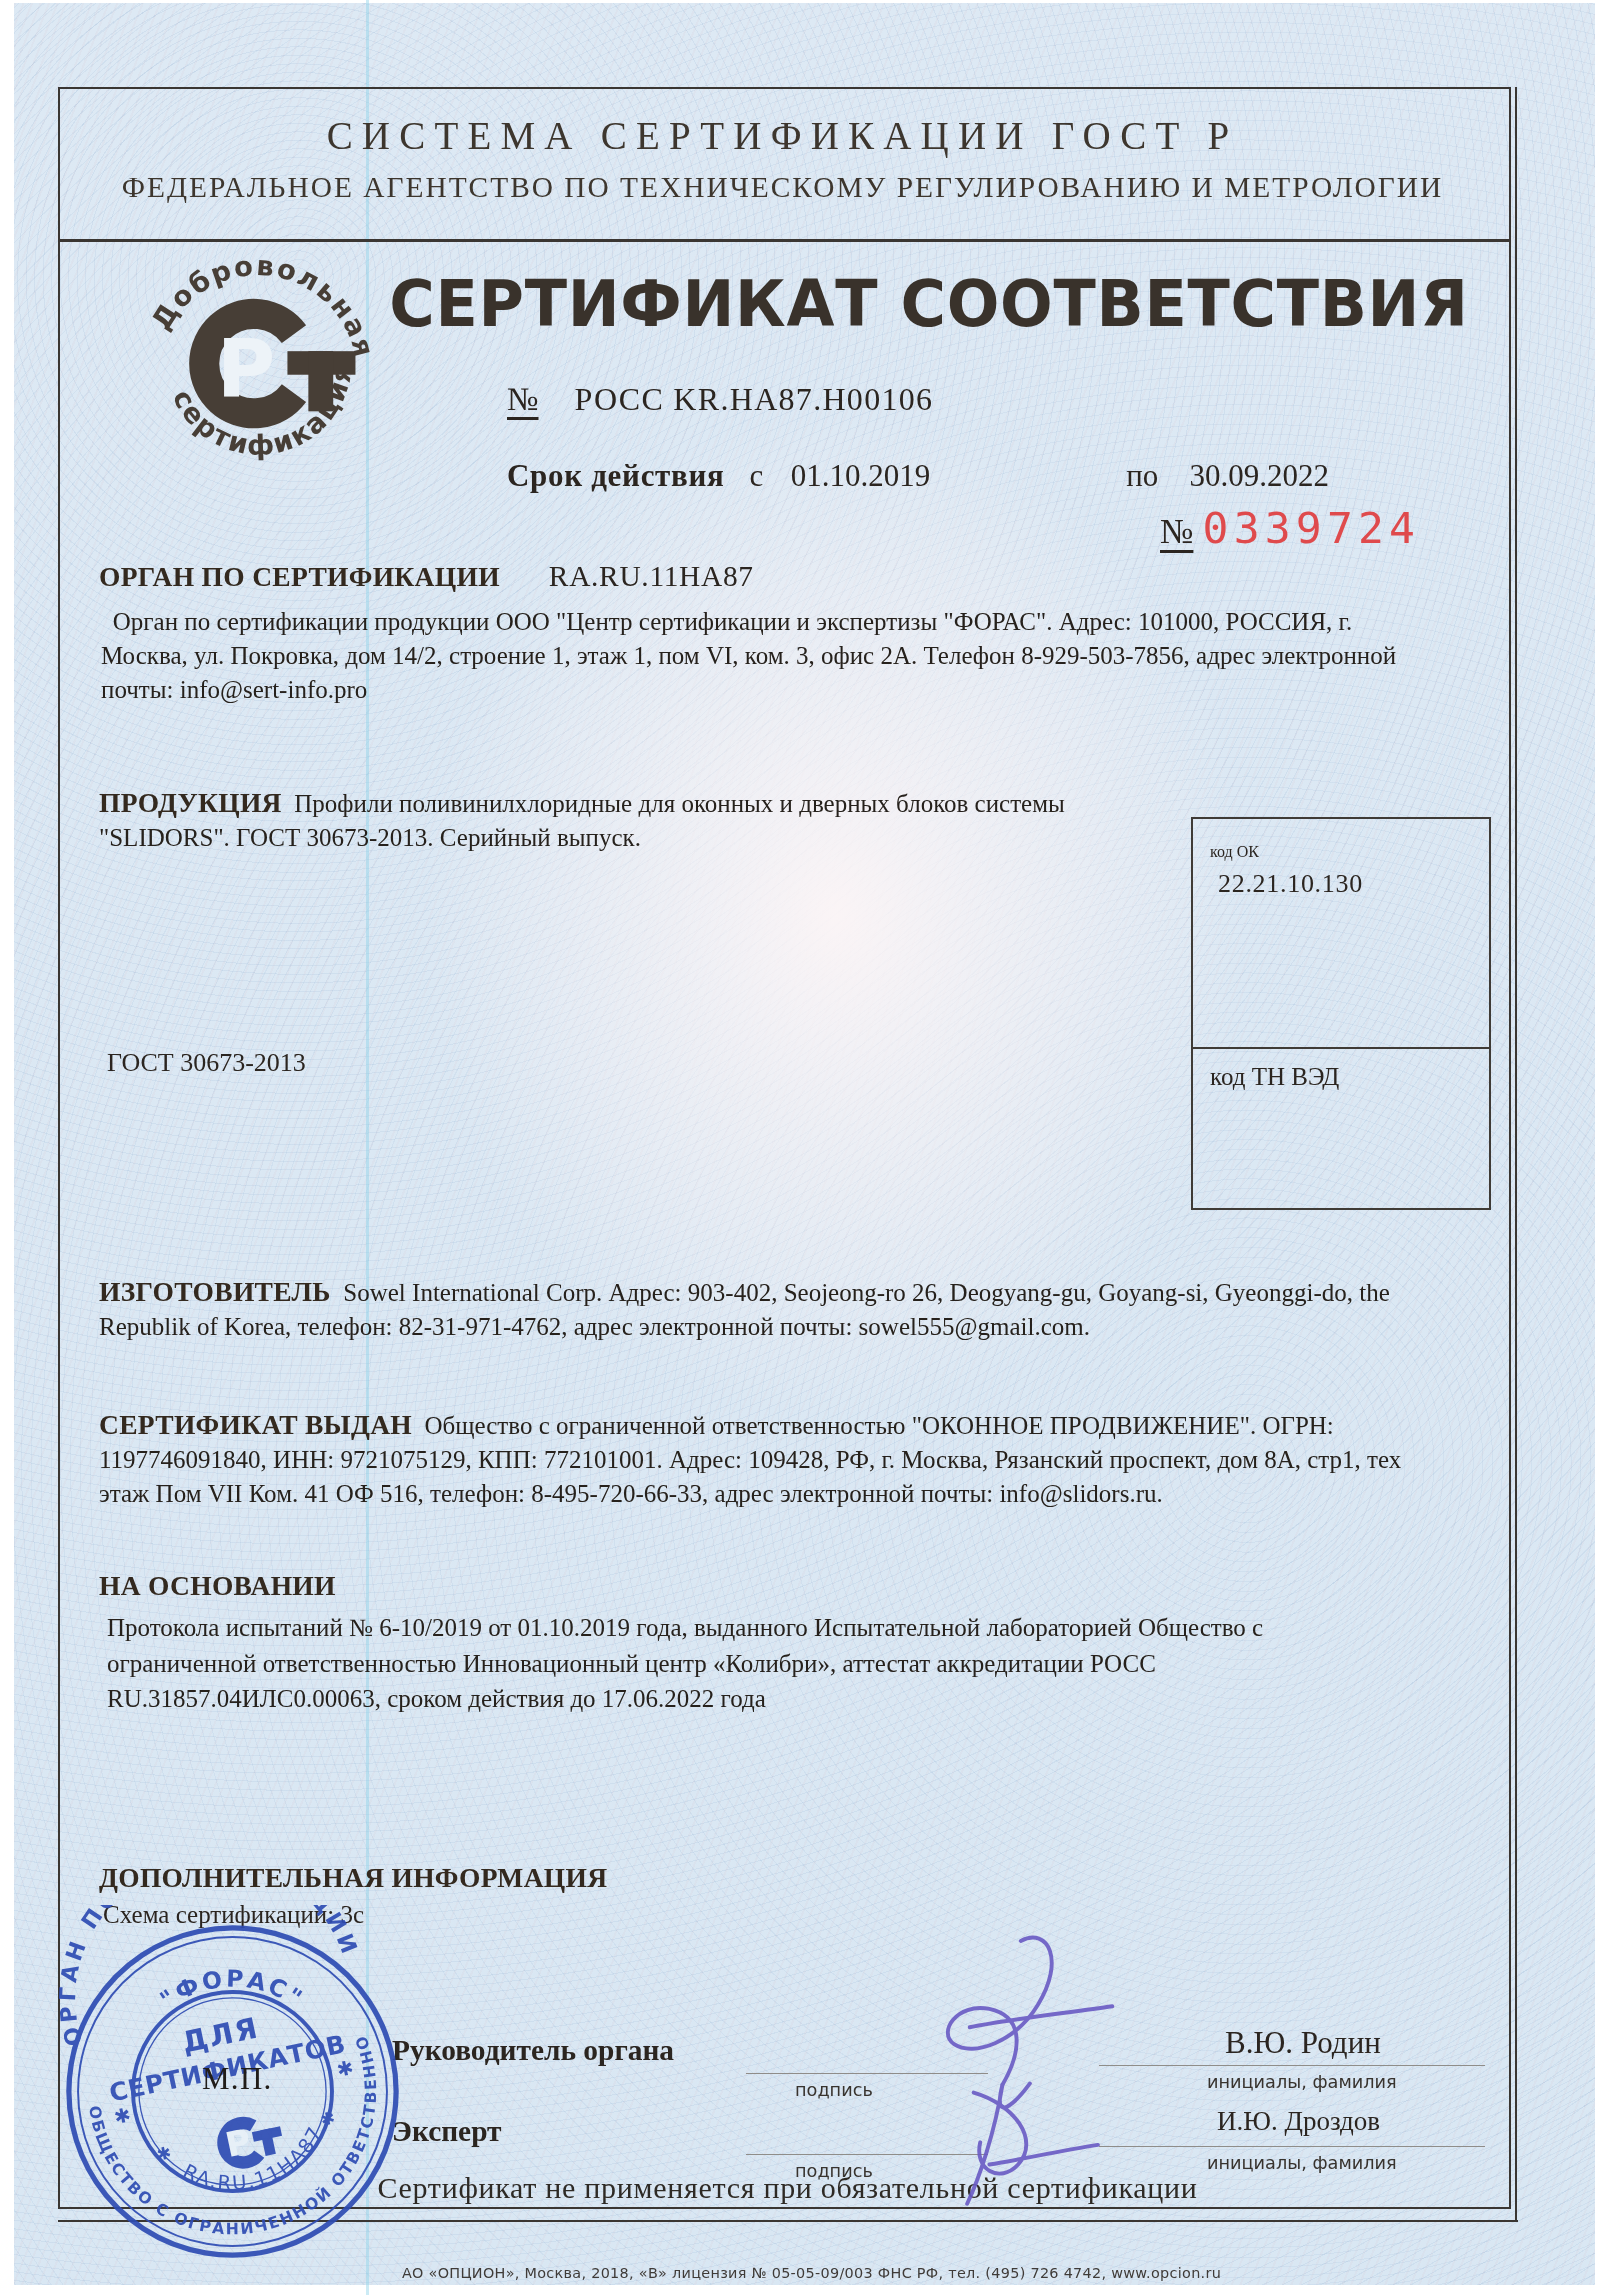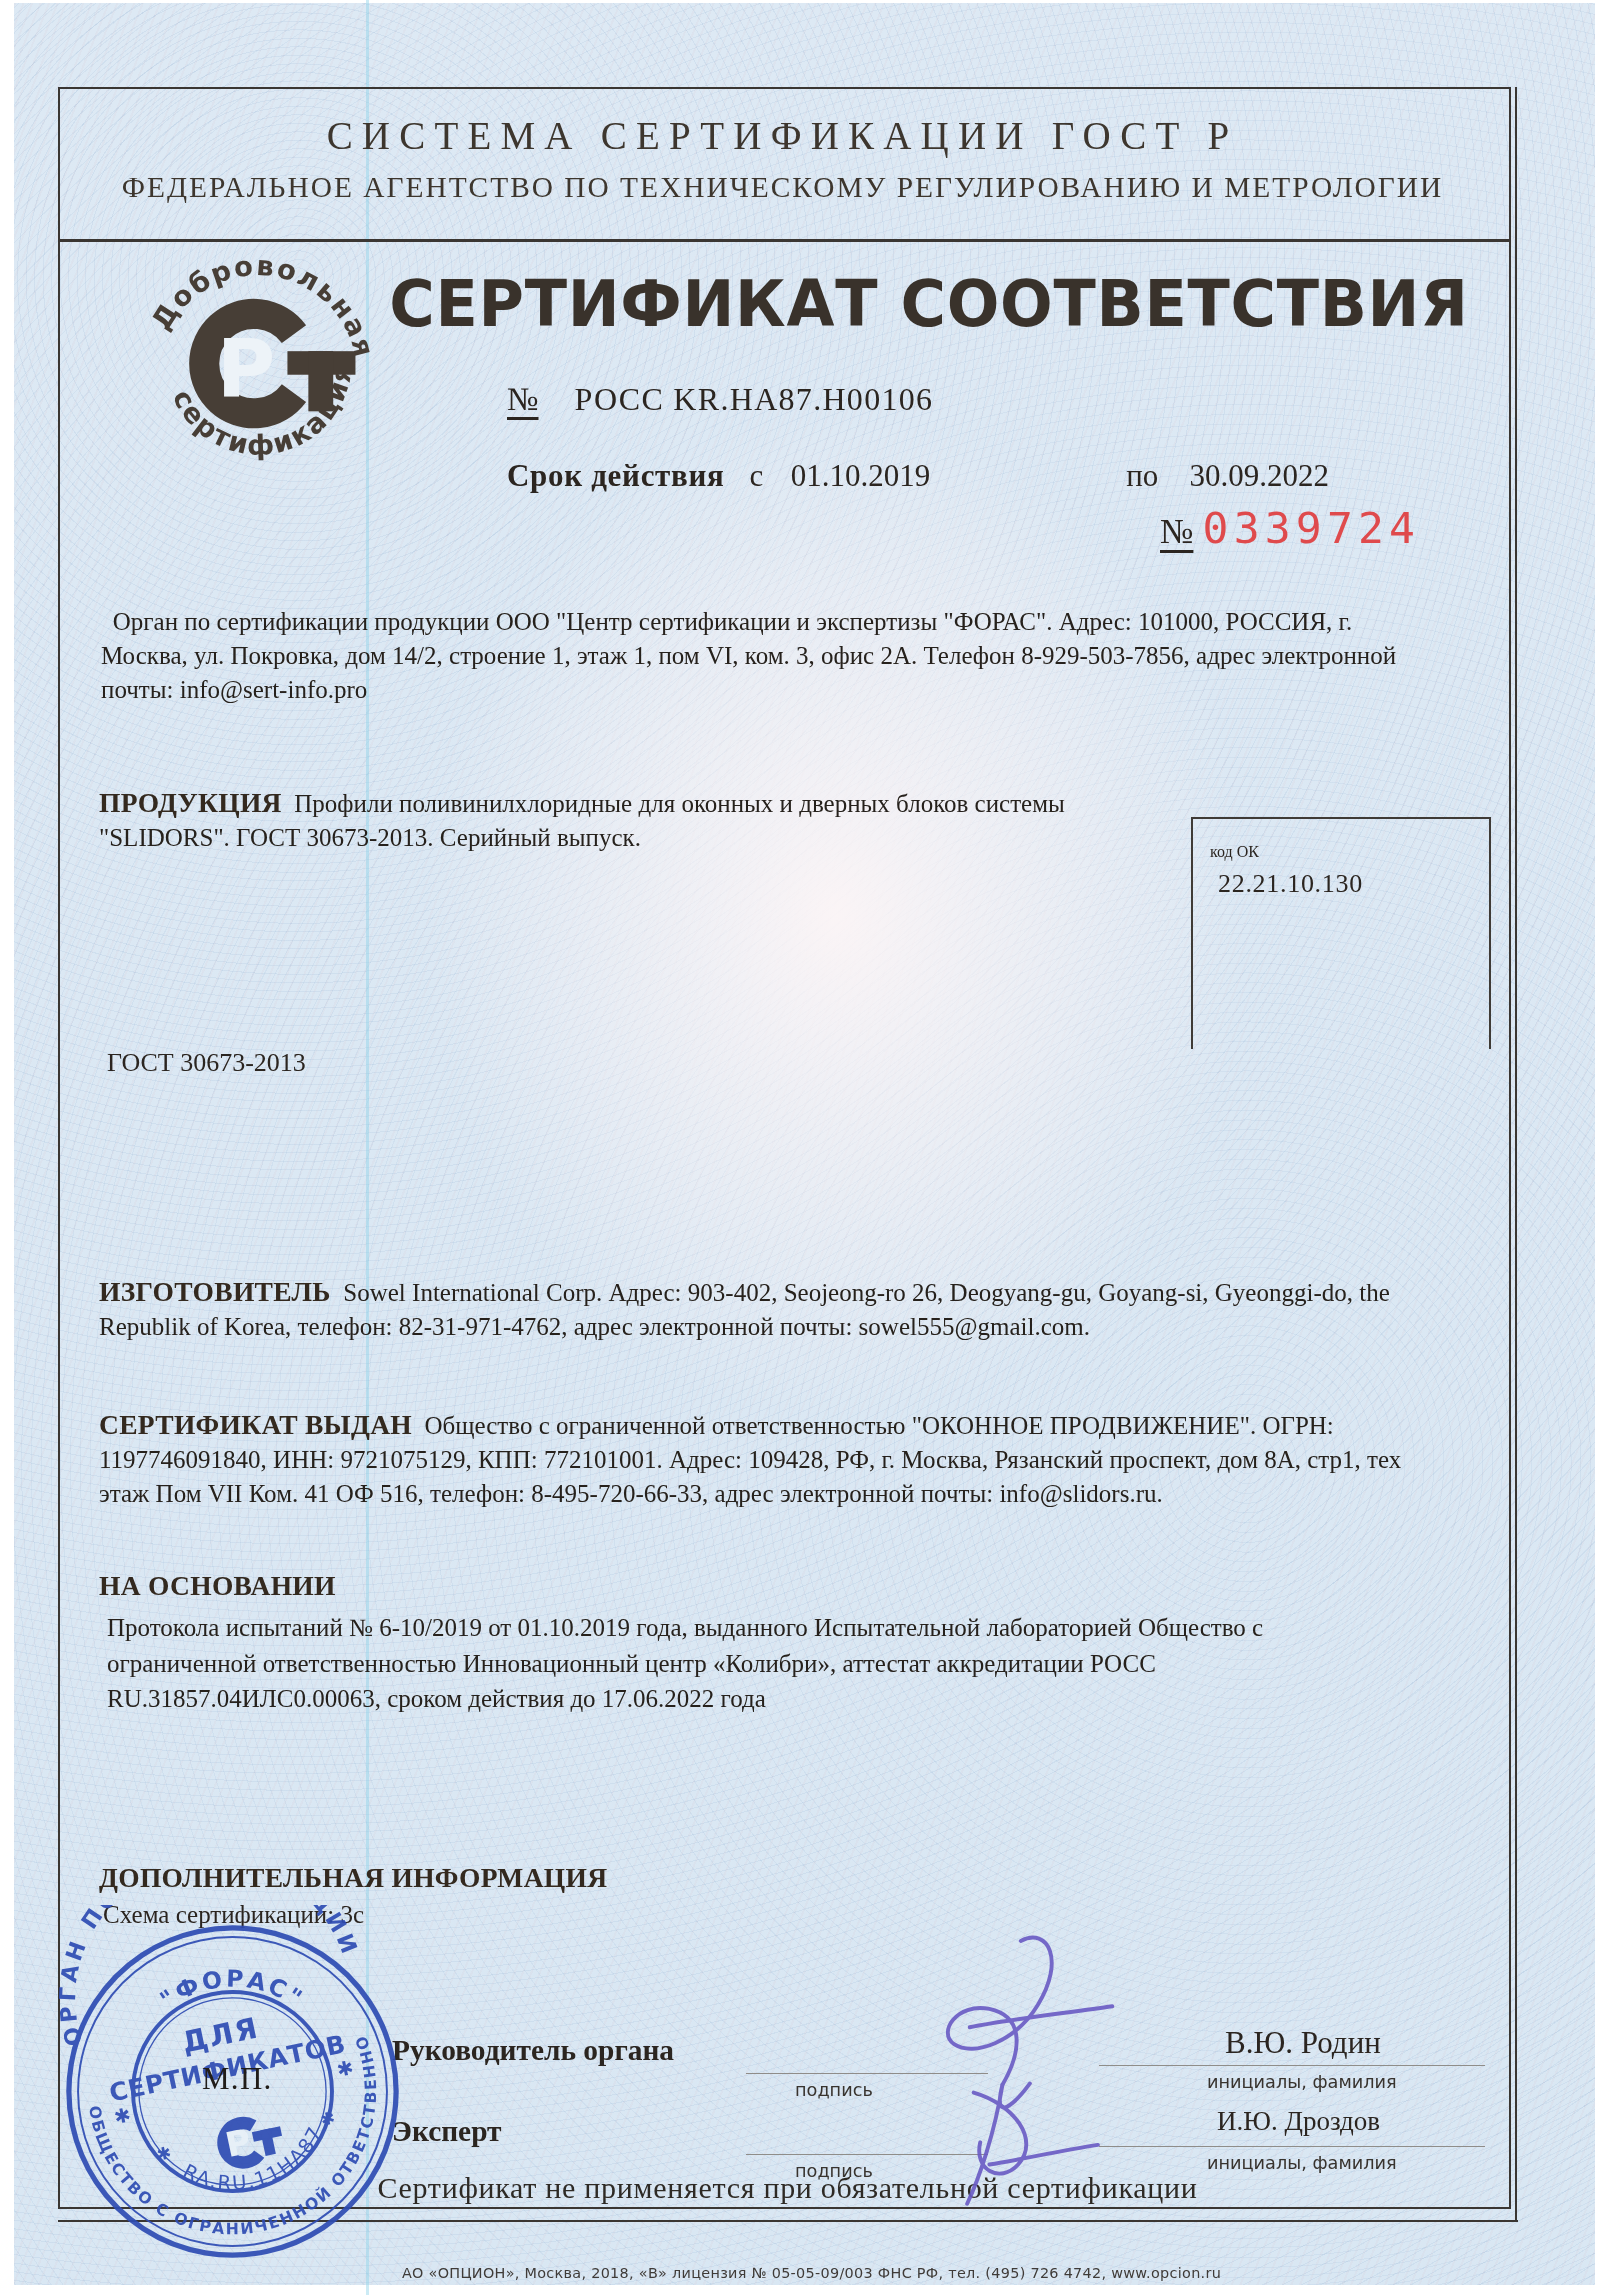--- a/index.html
+++ b/index.html
@@ -127,30 +127,36 @@
   </div>
 
   <div class="termrow">
     <span class="b">Срок действия</span><span class="sp1">с</span><span class="sp2">01.10.2019</span><span class="sp3">по</span><span class="sp4">30.09.2022</span>
   </div>
 
   <div class="redno">
     <span class="no">№</span><span class="digits">0339724</span>
   </div>
 
+  <div class="sec-organ-head">
+    <span class="lbl">ОРГАН ПО СЕРТИФИКАЦИИ</span><span class="code" style="margin-left:49px">RA.RU.11HA87</span>
+  </div>
   <div class="sec-organ-text body-text">Орган по сертификации продукции ООО "Центр сертификации и экспертизы "ФОРАС". Адрес: 101000, РОССИЯ, г. Москва, ул. Покровка, дом 14/2, строение 1, этаж 1, пом VI, ком. 3, офис 2А. Телефон 8-929-503-7856, адрес электронной почты: info@sert-info.pro</div>
 
   <div class="sec-product body-text">
     <span class="lbl">ПРОДУКЦИЯ</span>&nbsp;
     <span>Профили поливинилхлоридные для оконных и дверных блоков системы "SLIDORS". ГОСТ 30673-2013. Серийный выпуск.</span>
   </div>
 
   <div class="okbox">
     <div class="t1">код ОК</div>
     <div class="t2">22.21.10.130</div>
+  </div>
+  <div class="tnbox">
+    <div class="t1">код ТН ВЭД</div>
   </div>
 
   <div class="sec-conform-text">ГОСТ 30673-2013</div>
 
   <div class="sec-manu body-text">
     <span class="lbl">ИЗГОТОВИТЕЛЬ</span>&nbsp;
     <span>Sowel International Corp. Адрес: 903-402, Seojeong-ro 26, Deogyang-gu, Goyang-si, Gyeonggi-do, the Republik of Korea, телефон: 82-31-971-4762, адрес электронной почты: sowel555@gmail.com.</span>
   </div>
 
   <div class="sec-issued body-text">

